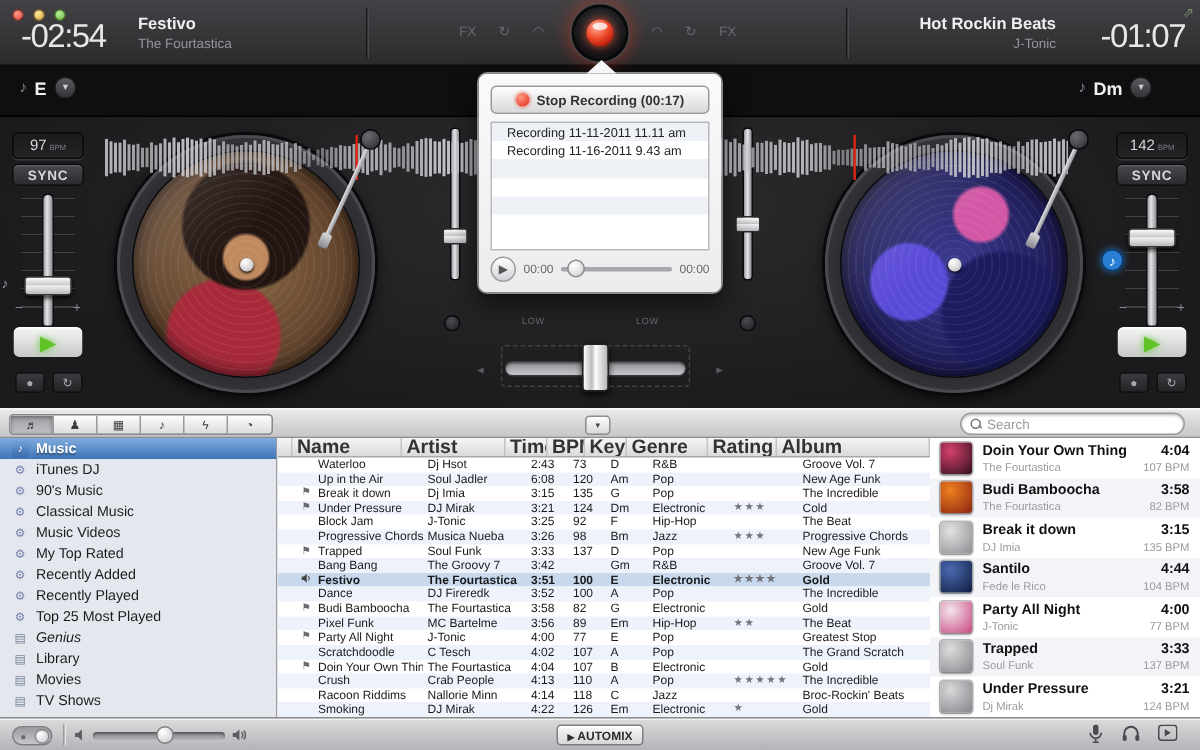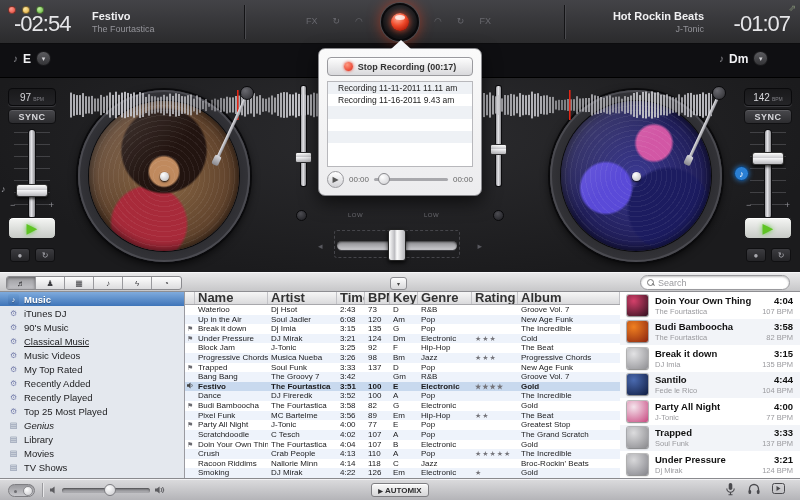--- a/index.html
+++ b/index.html
@@ -178,21 +178,21 @@
   .sb-ic { width:11px; height:11px; flex:none; font-size:8px; line-height:11px; text-align:center; color:#7a82ae; }
   .sb-ic.music { background:linear-gradient(#6f9fd4,#3a6cae); border-radius:2px; color:#fff; font-size:7px; }
   .sb-ic.playlist { color:#78849c; }
 
   
   .libtable { width:435px; display:flex; flex-direction:column; overflow:hidden; background:#fff; }
   .lib-head { height:13px; flex:none; display:flex; background:linear-gradient(#f6f6f6,#dadadc);
      border-bottom:1px solid #a8a8ac; }
   .lh-cell { font-size:13px; font-weight:bold; color:#333; line-height:12px; padding-left:3px;
      border-right:1px solid #c3c3c7; overflow:hidden; white-space:nowrap; flex:none; }
-  .lib-row { height:9.61px; display:flex; font-size:8px; color:#1a1a1c; line-height:9.6px; }
+  .lib-row { height:9.61px; display:flex; font-size:8px; color:#1a1a1c; line-height:9.6px;padding-left:14px; }
   .lib-row.alt { background:#eef3fb; }
   .lib-row.sel { background:#c8d9ee; font-weight:bold; }
   .lr-cell { padding-left:3px; white-space:nowrap; overflow:hidden; flex:none; }
   .lr-marker { padding-left:2px; color:#6a6a70; font-size:7px; }
   .stars { color:#74747a; font-size:7px; letter-spacing:1px; }
 
   
   .queue { flex:1; background:#fff; overflow:hidden; }
   .q-row { height:26.5px; display:flex; align-items:center; padding:0 7px 0 7px; gap:7px; }
   .q-row.alt { background:#f2f4f8; }
@@ -612,21 +612,21 @@
           <div class="sb-item">
             <div class="sb-ic gear">⚙</div>
             <div style="overflow: hidden; white-space: nowrap;">iTunes DJ</div>
           </div>
           <div class="sb-item">
             <div class="sb-ic gear">⚙</div>
             <div style="overflow: hidden; white-space: nowrap;">90's Music</div>
           </div>
           <div class="sb-item">
             <div class="sb-ic gear">⚙</div>
-            <div style="overflow: hidden; white-space: nowrap; text-decoration: underline;">Classical Music</div>
+            <div style="overflow: hidden; white-space: nowrap;">Classical Music</div>
           </div>
           <div class="sb-item">
             <div class="sb-ic gear">⚙</div>
             <div style="overflow: hidden; white-space: nowrap;">Music Videos</div>
           </div>
           <div class="sb-item">
             <div class="sb-ic gear">⚙</div>
             <div style="overflow: hidden; white-space: nowrap;">My Top Rated</div>
           </div>
           <div class="sb-item">

